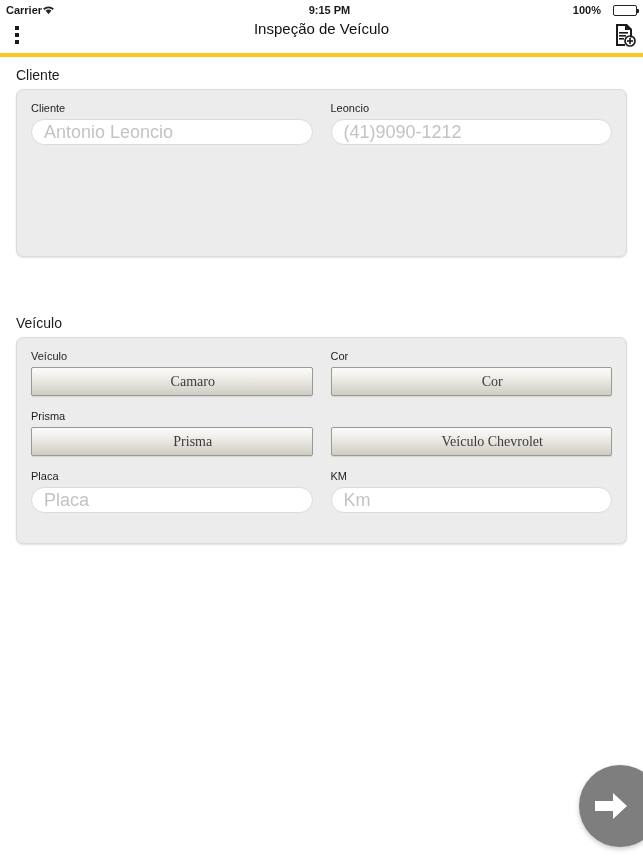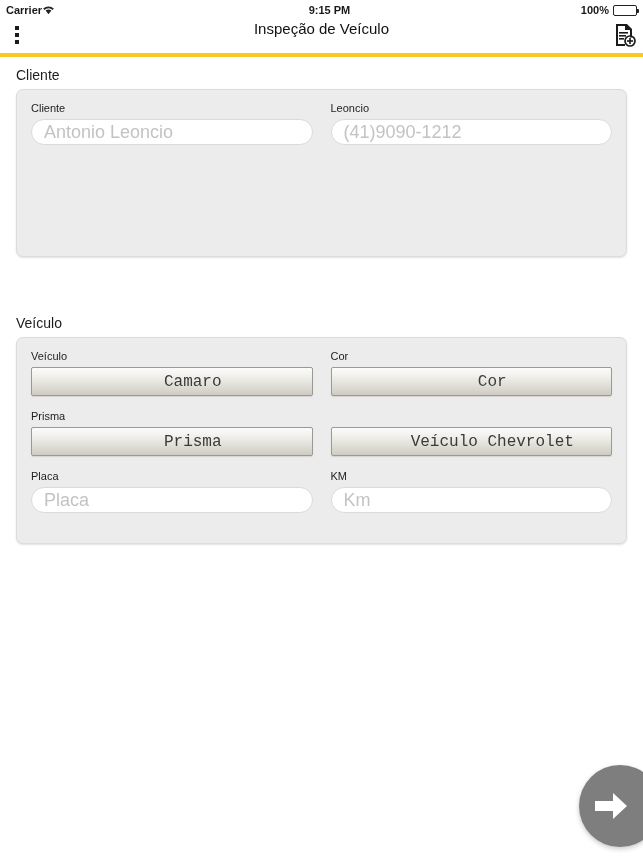--- a/index.html
+++ b/index.html
@@ -36,21 +36,21 @@
     position: absolute;
     left: 16px; right: 0;
     text-align: center;
     font-size: 11px;
     font-weight: bold;
   }
   .status-right {
     margin-left: auto;
     display: flex;
     align-items: center;
-    gap: 4px;
+    gap: 12px;
     font-size: 11px;
     font-weight: bold;
   }
   .wifi-icon { display: inline-block; width: 13px; height: 10px; }
   .battery {
     width: 24px; height: 11px;
     border: 1px solid #222;
     border-radius: 2px;
     position: relative;
     padding: 1px;
@@ -168,22 +168,22 @@
     outline: none;
   }
   .text-input::placeholder { color: #c3c3c3; }
 
   .gradient-button {
     width: 100%;
     height: 29px;
     border: 1px solid #9a9a94;
     border-radius: 2px;
     background: linear-gradient(to bottom, #fbfbf9 0%, #f2f1ed 28%, #d6d4cb 85%, #cdcbc2 100%);
-    font-family: Liberation Mono, monospace;
-    font-size: 16px;
+    font-family: Liberation Serif, serif;
+    font-size: 14px;
     color: #3b3b3b;
     cursor: pointer;
     box-shadow: 0 1px 1px rgba(0,0,0,0.10);
     padding-left: 42px;
   }
 
   .mb-row { margin-bottom: 14px; }
 
   
   .fab {

